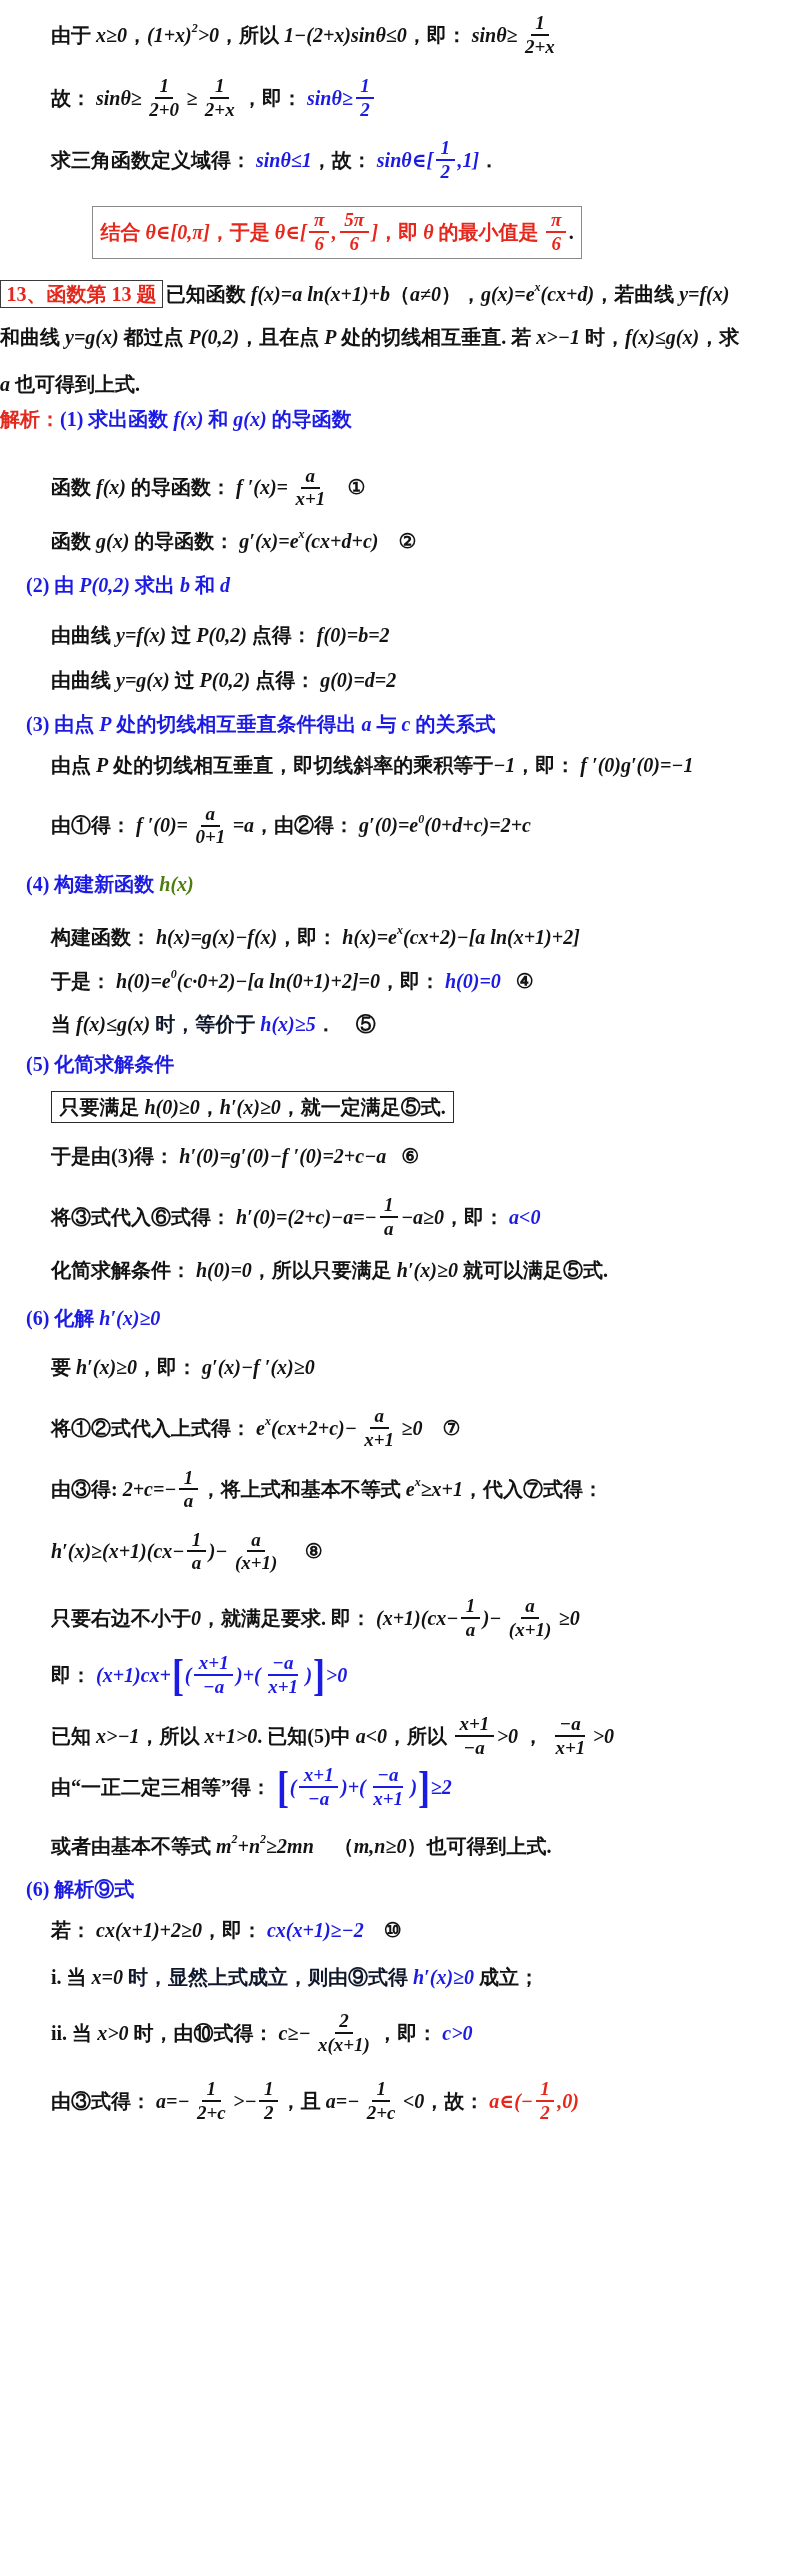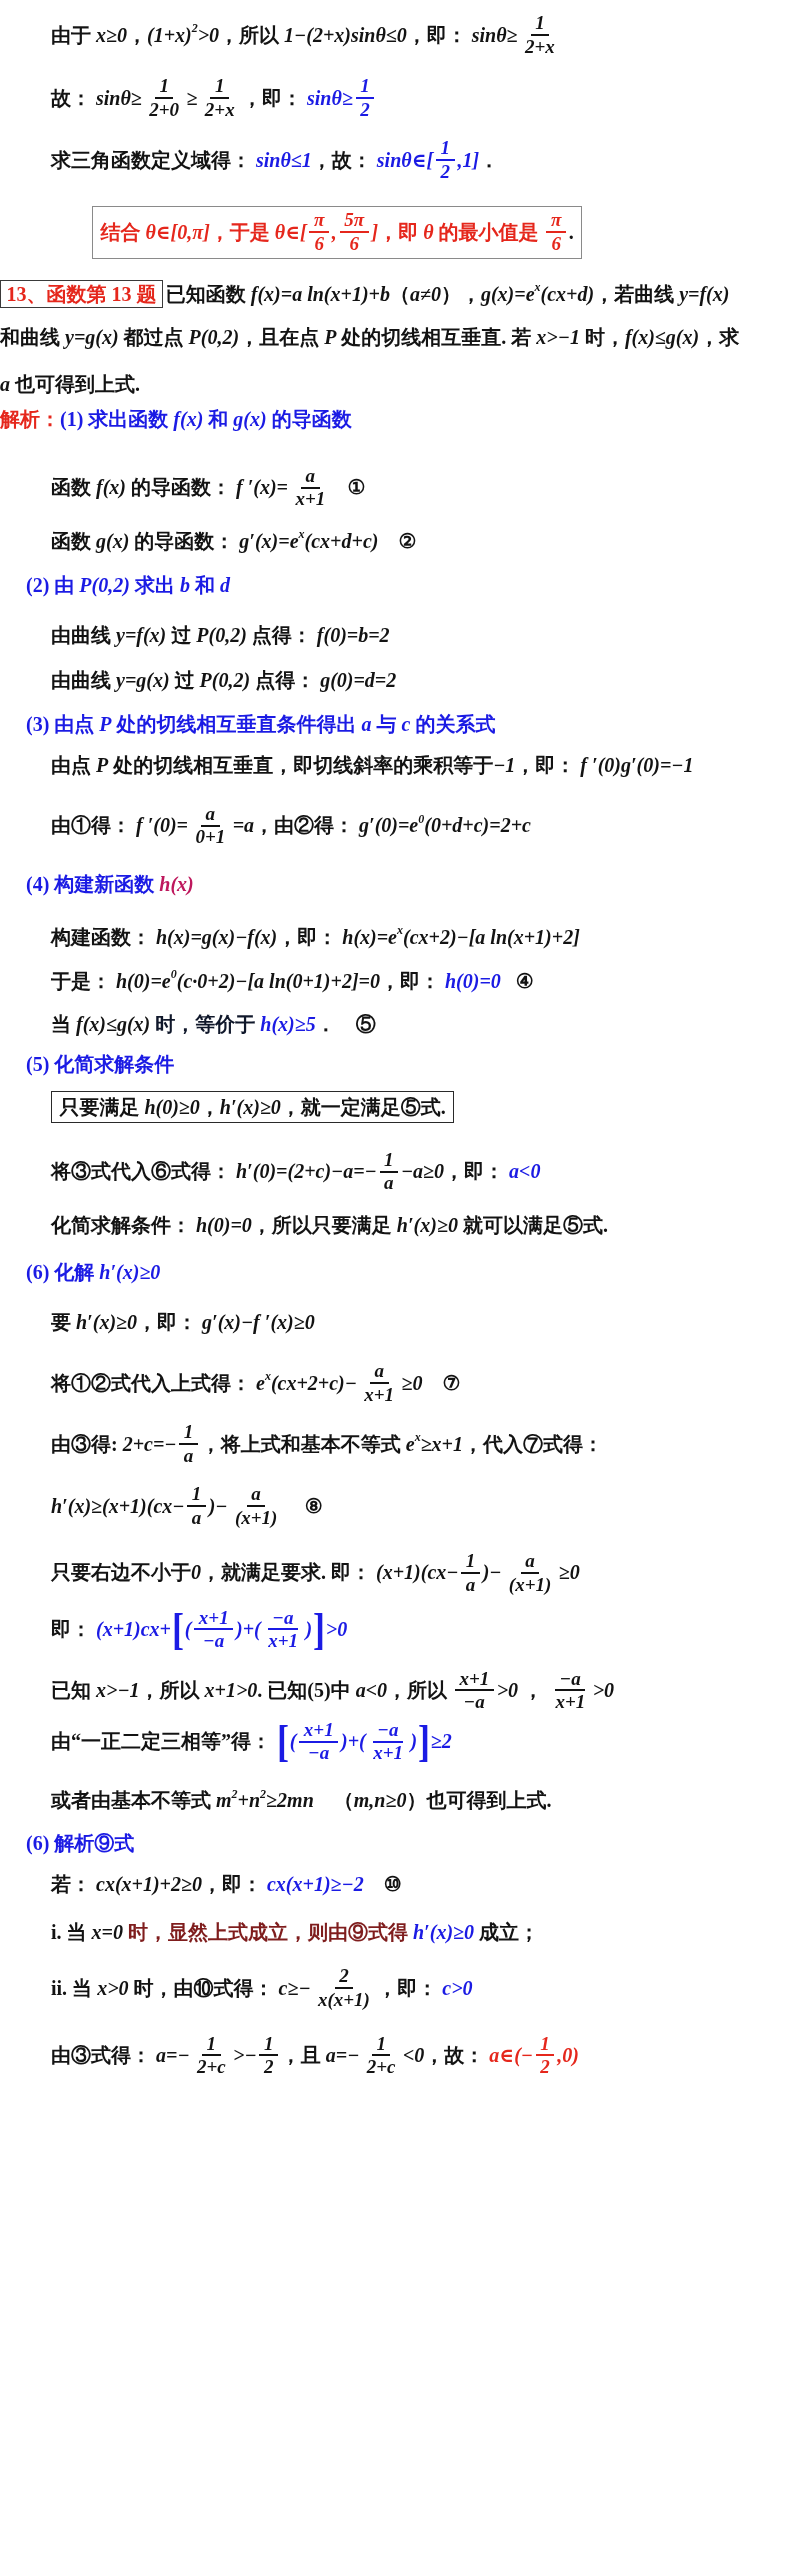--- a/index.html
+++ b/index.html
@@ -40,37 +40,38 @@
     <div class="line" style="margin-top: 23px; padding-left: 0px;"><span class="mm" style="color: rgb(19, 19, 19);">a</span><span class="zh" style="color: rgb(19, 19, 19);"> 也可得到上式.</span></div>
     <div class="line" style="margin-top: 11px; padding-left: 0px;"><span class="zh" style="color: rgb(229, 39, 28);">解析：</span><span class="zh" style="color: rgb(27, 27, 228);">(1) </span><span class="zh" style="color: rgb(27, 27, 228);">求出函数 </span><span class="mm" style="color: rgb(27, 27, 228);">f(x)</span><span class="zh" style="color: rgb(27, 27, 228);"> 和 </span><span class="mm" style="color: rgb(27, 27, 228);">g(x)</span><span class="zh" style="color: rgb(27, 27, 228);"> 的导函数</span></div>
     <div class="line" style="margin-top: 34px; padding-left: 51px;"><span class="zh" style="color: rgb(19, 19, 19);">函数 </span><span class="mm" style="color: rgb(19, 19, 19);">f(x)</span><span class="zh" style="color: rgb(19, 19, 19);"> 的导函数： </span><span class="mm" style="color: rgb(19, 19, 19);">f ′(x)=</span><span class="frac" style="color: rgb(19, 19, 19);"><span class="fn">a</span><span class="fd">x+1</span></span><span class="zh" style="color: rgb(19, 19, 19);">   ①</span></div>
     <div class="line" style="margin-top: 19.4px; padding-left: 51px;"><span class="zh" style="color: rgb(19, 19, 19);">函数 </span><span class="mm" style="color: rgb(19, 19, 19);">g(x)</span><span class="zh" style="color: rgb(19, 19, 19);"> 的导函数： </span><span class="mm" style="color: rgb(19, 19, 19);">g′(x)=e</span><span class="sup" style="color: rgb(19, 19, 19);">x</span><span class="mm" style="color: rgb(19, 19, 19);">(cx+d+c)</span><span class="zh" style="color: rgb(19, 19, 19);">    ②</span></div>
     <div class="line" style="margin-top: 20px; padding-left: 26px;"><span class="zh" style="color: rgb(27, 27, 228);">(2) </span><span class="zh" style="color: rgb(27, 27, 228);">由 </span><span class="mm" style="color: rgb(27, 27, 228);">P(0,2)</span><span class="zh" style="color: rgb(27, 27, 228);"> 求出 </span><span class="mm" style="color: rgb(27, 27, 228);">b</span><span class="zh" style="color: rgb(27, 27, 228);"> 和 </span><span class="mm" style="color: rgb(27, 27, 228);">d</span></div>
     <div class="line" style="margin-top: 25px; padding-left: 51px;"><span class="zh" style="color: rgb(19, 19, 19);">由曲线 </span><span class="mm" style="color: rgb(19, 19, 19);">y=f(x)</span><span class="zh" style="color: rgb(19, 19, 19);"> 过 </span><span class="mm" style="color: rgb(19, 19, 19);">P(0,2)</span><span class="zh" style="color: rgb(19, 19, 19);"> 点得： </span><span class="mm" style="color: rgb(19, 19, 19);">f(0)=b=2</span></div>
     <div class="line" style="margin-top: 21px; padding-left: 51px;"><span class="zh" style="color: rgb(19, 19, 19);">由曲线 </span><span class="mm" style="color: rgb(19, 19, 19);">y=g(x)</span><span class="zh" style="color: rgb(19, 19, 19);"> 过 </span><span class="mm" style="color: rgb(19, 19, 19);">P(0,2)</span><span class="zh" style="color: rgb(19, 19, 19);"> 点得： </span><span class="mm" style="color: rgb(19, 19, 19);">g(0)=d=2</span></div>
     <div class="line" style="margin-top: 20px; padding-left: 26px;"><span class="zh" style="color: rgb(27, 27, 228);">(3) </span><span class="zh" style="color: rgb(27, 27, 228);">由点 </span><span class="mm" style="color: rgb(27, 27, 228);">P</span><span class="zh" style="color: rgb(27, 27, 228);"> 处的切线相互垂直条件得出 </span><span class="mm" style="color: rgb(27, 27, 228);">a</span><span class="zh" style="color: rgb(27, 27, 228);"> 与 </span><span class="mm" style="color: rgb(27, 27, 228);">c</span><span class="zh" style="color: rgb(27, 27, 228);"> 的关系式</span></div>
     <div class="line" style="margin-top: 16.6px; padding-left: 51px;"><span class="zh" style="color: rgb(19, 19, 19);">由点 </span><span class="mm" style="color: rgb(19, 19, 19);">P</span><span class="zh" style="color: rgb(19, 19, 19);"> 处的切线相互垂直，即切线斜率的乘积等于</span><span class="mm" style="color: rgb(19, 19, 19);">−1</span><span class="zh" style="color: rgb(19, 19, 19);">，即： </span><span class="mm" style="color: rgb(19, 19, 19);">f ′(0)g′(0)=−1</span></div>
     <div class="line" style="margin-top: 26px; padding-left: 51px;"><span class="zh" style="color: rgb(19, 19, 19);">由①得： </span><span class="mm" style="color: rgb(19, 19, 19);">f ′(0)=</span><span class="frac" style="color: rgb(19, 19, 19);"><span class="fn">a</span><span class="fd">0+1</span></span><span class="mm" style="color: rgb(19, 19, 19);">=a</span><span class="zh" style="color: rgb(19, 19, 19);">，由②得： </span><span class="mm" style="color: rgb(19, 19, 19);">g′(0)=e</span><span class="sup" style="color: rgb(19, 19, 19);">0</span><span class="mm" style="color: rgb(19, 19, 19);">(0+d+c)=2+c</span></div>
-    <div class="line" style="margin-top: 25px; padding-left: 26px;"><span class="zh" style="color: rgb(27, 27, 228);">(4) </span><span class="zh" style="color: rgb(27, 27, 228);">构建新函数 </span><span class="mm" style="color: #be185d; font-style: italic;">h(x)</span></div>
+    <div class="line" style="margin-top: 25px; padding-left: 26px;"><span class="zh" style="color: rgb(27, 27, 228);">(4) </span><span class="zh" style="color: rgb(27, 27, 228);">构建新函数 </span><span class="mm" style="color: #4d7c0f; font-style: italic;">h(x)</span></div>
     <div class="line" style="margin-top: 28px; padding-left: 51px;"><span class="zh" style="color: rgb(19, 19, 19);">构建函数： </span><span class="mm" style="color: rgb(19, 19, 19);">h(x)=g(x)−f(x)</span><span class="zh" style="color: rgb(19, 19, 19);">，即： </span><span class="mm" style="color: rgb(19, 19, 19);">h(x)=e</span><span class="sup" style="color: rgb(19, 19, 19);">x</span><span class="mm" style="color: rgb(19, 19, 19);">(cx+2)−[a ln(x+1)+2]</span></div>
     <div class="line" style="margin-top: 19.4px; padding-left: 51px;"><span class="zh" style="color: rgb(19, 19, 19);">于是： </span><span class="mm" style="color: rgb(19, 19, 19);">h(0)=e</span><span class="sup" style="color: rgb(19, 19, 19);">0</span><span class="mm" style="color: rgb(19, 19, 19);">(c·0+2)−[a ln(0+1)+2]=0</span><span class="zh" style="color: rgb(19, 19, 19);">，即： </span><span class="mm" style="color: rgb(27, 27, 228);">h(0)=0</span><span class="zh" style="color: rgb(19, 19, 19);">   ④</span></div>
     <div class="line" style="margin-top: 19.4px; padding-left: 51px;"><span class="zh" style="color: rgb(19, 19, 19);">当 </span><span class="mm" style="color: rgb(19, 19, 19);">f(x)≤g(x)</span><span class="zh" style="color: #0f172a;"> 时，等价于 </span><span class="mm" style="color: rgb(27, 27, 228);">h(x)≥5</span><span class="zh" style="color: rgb(19, 19, 19);">．    ⑤</span></div>
     <div class="line" style="margin-top: 15.7px; padding-left: 26px;"><span class="zh" style="color: rgb(27, 27, 228);">(5) </span><span class="zh" style="color: rgb(27, 27, 228);">化简求解条件</span></div>
     <div class="line" style="margin-top: 14px; padding-left: 51px;"><span class="linebox black"><span class="zh" style="color: rgb(19, 19, 19);">只要满足 </span><span class="mm" style="color: rgb(19, 19, 19);">h(0)≥0</span><span class="zh" style="color: rgb(19, 19, 19);">，</span><span class="mm" style="color: rgb(19, 19, 19);">h′(x)≥0</span><span class="zh" style="color: rgb(19, 19, 19);">，就一定满足⑤式.</span></span></div>
+    <div class="line" style="margin-top: 21px; padding-left: 51px;"><span class="zh" style="color: rgb(19, 19, 19);">于是由(3)得： </span><span class="mm" style="color: rgb(19, 19, 19);">h′(0)=g′(0)−f ′(0)=2+c−a</span><span class="zh" style="color: rgb(19, 19, 19);">   ⑥</span></div>
     <div class="line" style="margin-top: 27px; padding-left: 51px;"><span class="zh" style="color: rgb(19, 19, 19);">将③式代入⑥式得： </span><span class="mm" style="color: rgb(19, 19, 19);">h′(0)=(2+c)−a=−</span><span class="frac" style="color: rgb(19, 19, 19);"><span class="fn">1</span><span class="fd">a</span></span><span class="mm" style="color: rgb(19, 19, 19);">−a≥0</span><span class="zh" style="color: rgb(19, 19, 19);">，即： </span><span class="mm" style="color: rgb(27, 27, 228);">a&lt;0</span></div>
     <div class="line" style="margin-top: 19.4px; padding-left: 51px;"><span class="zh" style="color: rgb(19, 19, 19);">化简求解条件： </span><span class="mm" style="color: rgb(19, 19, 19);">h(0)=0</span><span class="zh" style="color: rgb(19, 19, 19);">，所以只要满足 </span><span class="mm" style="color: rgb(19, 19, 19);">h′(x)≥0</span><span class="zh" style="color: rgb(19, 19, 19);"> 就可以满足⑤式.</span></div>
     <div class="line" style="margin-top: 23px; padding-left: 26px;"><span class="zh" style="color: rgb(27, 27, 228);">(6) </span><span class="zh" style="color: rgb(27, 27, 228);">化解 </span><span class="mm" style="color: rgb(27, 27, 228);">h′(x)≥0</span></div>
     <div class="line" style="margin-top: 25px; padding-left: 51px;"><span class="zh" style="color: rgb(19, 19, 19);">要 </span><span class="mm" style="color: rgb(19, 19, 19);">h′(x)≥0</span><span class="zh" style="color: rgb(19, 19, 19);">，即： </span><span class="mm" style="color: rgb(19, 19, 19);">g′(x)−f ′(x)≥0</span></div>
     <div class="line" style="margin-top: 27px; padding-left: 51px;"><span class="zh" style="color: rgb(19, 19, 19);">将①②式代入上式得： </span><span class="mm" style="color: rgb(19, 19, 19);">e</span><span class="sup" style="color: rgb(19, 19, 19);">x</span><span class="mm" style="color: rgb(19, 19, 19);">(cx+2+c)−</span><span class="frac" style="color: rgb(19, 19, 19);"><span class="fn">a</span><span class="fd">x+1</span></span><span class="mm" style="color: rgb(19, 19, 19);">≥0</span><span class="zh" style="color: rgb(19, 19, 19);">    ⑦</span></div>
     <div class="line" style="margin-top: 17.5px; padding-left: 51px;"><span class="zh" style="color: rgb(19, 19, 19);">由③得: </span><span class="mm" style="color: rgb(19, 19, 19);">2+c=−</span><span class="frac" style="color: rgb(19, 19, 19);"><span class="fn">1</span><span class="fd">a</span></span><span class="zh" style="color: rgb(19, 19, 19);">，将上式和基本不等式 </span><span class="mm" style="color: rgb(19, 19, 19);">e</span><span class="sup" style="color: rgb(19, 19, 19);">x</span><span class="mm" style="color: rgb(19, 19, 19);">≥x+1</span><span class="zh" style="color: rgb(19, 19, 19);">，代入⑦式得：</span></div>
     <div class="line" style="margin-top: 18.4px; padding-left: 51px;"><span class="mm" style="color: rgb(19, 19, 19);">h′(x)≥(x+1)(cx−</span><span class="frac" style="color: rgb(19, 19, 19);"><span class="fn">1</span><span class="fd">a</span></span><span class="mm" style="color: rgb(19, 19, 19);">)−</span><span class="frac" style="color: rgb(19, 19, 19);"><span class="fn">a</span><span class="fd">(x+1)</span></span><span class="zh" style="color: rgb(19, 19, 19);">    ⑧</span></div>
     <div class="line" style="margin-top: 23px; padding-left: 51px;"><span class="zh" style="color: rgb(19, 19, 19);">只要右边不小于</span><span class="mm" style="color: rgb(19, 19, 19);">0</span><span class="zh" style="color: rgb(19, 19, 19);">，就满足要求. 即： </span><span class="mm" style="color: rgb(19, 19, 19);">(x+1)(cx−</span><span class="frac" style="color: rgb(19, 19, 19);"><span class="fn">1</span><span class="fd">a</span></span><span class="mm" style="color: rgb(19, 19, 19);">)−</span><span class="frac" style="color: rgb(19, 19, 19);"><span class="fn">a</span><span class="fd">(x+1)</span></span><span class="mm" style="color: rgb(19, 19, 19);">≥0</span></div>
     <div class="line" style="margin-top: 13px; padding-left: 51px;"><span class="zh" style="color: rgb(19, 19, 19);">即： </span><span class="mm" style="color: rgb(27, 27, 228);">(x+1)cx+</span><span class="bigbr" style="color: rgb(27, 27, 228);">[</span><span class="mm" style="color: rgb(27, 27, 228);">(</span><span class="frac" style="color: rgb(27, 27, 228);"><span class="fn">x+1</span><span class="fd">−a</span></span><span class="mm" style="color: rgb(27, 27, 228);">)+(</span><span class="frac" style="color: rgb(27, 27, 228);"><span class="fn">−a</span><span class="fd">x+1</span></span><span class="mm" style="color: rgb(27, 27, 228);">)</span><span class="bigbr" style="color: rgb(27, 27, 228);">]</span><span class="mm" style="color: rgb(27, 27, 228);">&gt;0</span></div>
     <div class="line" style="margin-top: 17.5px; padding-left: 51px;"><span class="zh" style="color: rgb(19, 19, 19);">已知 </span><span class="mm" style="color: rgb(19, 19, 19);">x&gt;−1</span><span class="zh" style="color: rgb(19, 19, 19);">，所以 </span><span class="mm" style="color: rgb(19, 19, 19);">x+1&gt;0</span><span class="zh" style="color: rgb(19, 19, 19);">. 已知(5)中 </span><span class="mm" style="color: rgb(19, 19, 19);">a&lt;0</span><span class="zh" style="color: rgb(19, 19, 19);">，所以 </span><span class="frac" style="color: rgb(19, 19, 19);"><span class="fn">x+1</span><span class="fd">−a</span></span><span class="mm" style="color: rgb(19, 19, 19);">&gt;0</span><span class="zh" style="color: rgb(19, 19, 19);"> ， </span><span class="frac" style="color: rgb(19, 19, 19);"><span class="fn">−a</span><span class="fd">x+1</span></span><span class="mm" style="color: rgb(19, 19, 19);">&gt;0</span></div>
     <div class="line" style="margin-top: 7.4px; padding-left: 51px;"><span class="zh" style="color: rgb(19, 19, 19);">由“一正二定三相等”得： </span><span class="bigbr" style="color: rgb(27, 27, 228);">[</span><span class="mm" style="color: rgb(27, 27, 228);">(</span><span class="frac" style="color: rgb(27, 27, 228);"><span class="fn">x+1</span><span class="fd">−a</span></span><span class="mm" style="color: rgb(27, 27, 228);">)+(</span><span class="frac" style="color: rgb(27, 27, 228);"><span class="fn">−a</span><span class="fd">x+1</span></span><span class="mm" style="color: rgb(27, 27, 228);">)</span><span class="bigbr" style="color: rgb(27, 27, 228);">]</span><span class="mm" style="color: rgb(27, 27, 228);">≥2</span></div>
     <div class="line" style="margin-top: 25px; padding-left: 51px;"><span class="zh" style="color: rgb(19, 19, 19);">或者由基本不等式 </span><span class="mm" style="color: rgb(19, 19, 19);">m</span><span class="sup" style="color: rgb(19, 19, 19);">2</span><span class="mm" style="color: rgb(19, 19, 19);">+n</span><span class="sup" style="color: rgb(19, 19, 19);">2</span><span class="mm" style="color: rgb(19, 19, 19);">≥2mn</span><span class="zh" style="color: rgb(19, 19, 19);">　（</span><span class="mm" style="color: rgb(19, 19, 19);">m,n≥0</span><span class="zh" style="color: rgb(19, 19, 19);">）也可得到上式.</span></div>
     <div class="line" style="margin-top: 18.4px; padding-left: 26px;"><span class="zh" style="color: rgb(27, 27, 228);">(6) </span><span class="zh" style="color: rgb(27, 27, 228);">解析⑨式</span></div>
     <div class="line" style="margin-top: 16.6px; padding-left: 51px;"><span class="zh" style="color: rgb(19, 19, 19);">若： </span><span class="mm" style="color: rgb(19, 19, 19);">cx(x+1)+2≥0</span><span class="zh" style="color: rgb(19, 19, 19);">，即： </span><span class="mm" style="color: rgb(27, 27, 228);">cx(x+1)≥−2</span><span class="zh" style="color: rgb(19, 19, 19);">    ⑩</span></div>
-    <div class="line" style="margin-top: 23px; padding-left: 51px;"><span class="zh" style="color: rgb(19, 19, 19);">i. 当 </span><span class="mm" style="color: rgb(19, 19, 19);">x=0</span><span class="zh" style="color: #7f1d1d;"> 时，显然上式成立，则由⑨式得 </span><span class="mm" style="color: rgb(27, 27, 228);">h′(x)≥0</span><span class="zh" style="color: rgb(19, 19, 19);"> 成立；</span></div>
+    <div class="line" style="margin-top: 23px; padding-left: 51px;"><span class="zh" style="color: rgb(19, 19, 19);">i. 当 </span><span class="mm" style="color: rgb(19, 19, 19);">x=0</span><span class="zh" style="color: #0f172a;"> 时，显然上式成立，则由⑨式得 </span><span class="mm" style="color: rgb(27, 27, 228);">h′(x)≥0</span><span class="zh" style="color: rgb(19, 19, 19);"> 成立；</span></div>
     <div class="line" style="margin-top: 22px; padding-left: 51px;"><span class="zh" style="color: rgb(19, 19, 19);">ii. 当 </span><span class="mm" style="color: rgb(19, 19, 19);">x&gt;0</span><span class="zh" style="color: rgb(19, 19, 19);"> 时，由⑩式得： </span><span class="mm" style="color: rgb(19, 19, 19);">c≥−</span><span class="frac" style="color: rgb(19, 19, 19);"><span class="fn">2</span><span class="fd">x(x+1)</span></span><span class="zh" style="color: rgb(19, 19, 19);">，即： </span><span class="mm" style="color: rgb(27, 27, 228);">c&gt;0</span></div>
     <div class="line" style="margin-top: 24px; padding-left: 51px;"><span class="zh" style="color: rgb(19, 19, 19);">由③式得： </span><span class="mm" style="color: rgb(19, 19, 19);">a=−</span><span class="frac" style="color: rgb(19, 19, 19);"><span class="fn">1</span><span class="fd">2+c</span></span><span class="mm" style="color: rgb(19, 19, 19);">&gt;−</span><span class="frac" style="color: rgb(19, 19, 19);"><span class="fn">1</span><span class="fd">2</span></span><span class="zh" style="color: rgb(19, 19, 19);">，且 </span><span class="mm" style="color: rgb(19, 19, 19);">a=−</span><span class="frac" style="color: rgb(19, 19, 19);"><span class="fn">1</span><span class="fd">2+c</span></span><span class="mm" style="color: rgb(19, 19, 19);">&lt;0</span><span class="zh" style="color: rgb(19, 19, 19);">，故： </span><span class="mm" style="color: rgb(229, 39, 28);">a∈(−</span><span class="frac" style="color: rgb(229, 39, 28);"><span class="fn">1</span><span class="fd">2</span></span><span class="mm" style="color: rgb(229, 39, 28);">,0)</span></div>
   </div>
 
 
 </body></html>

